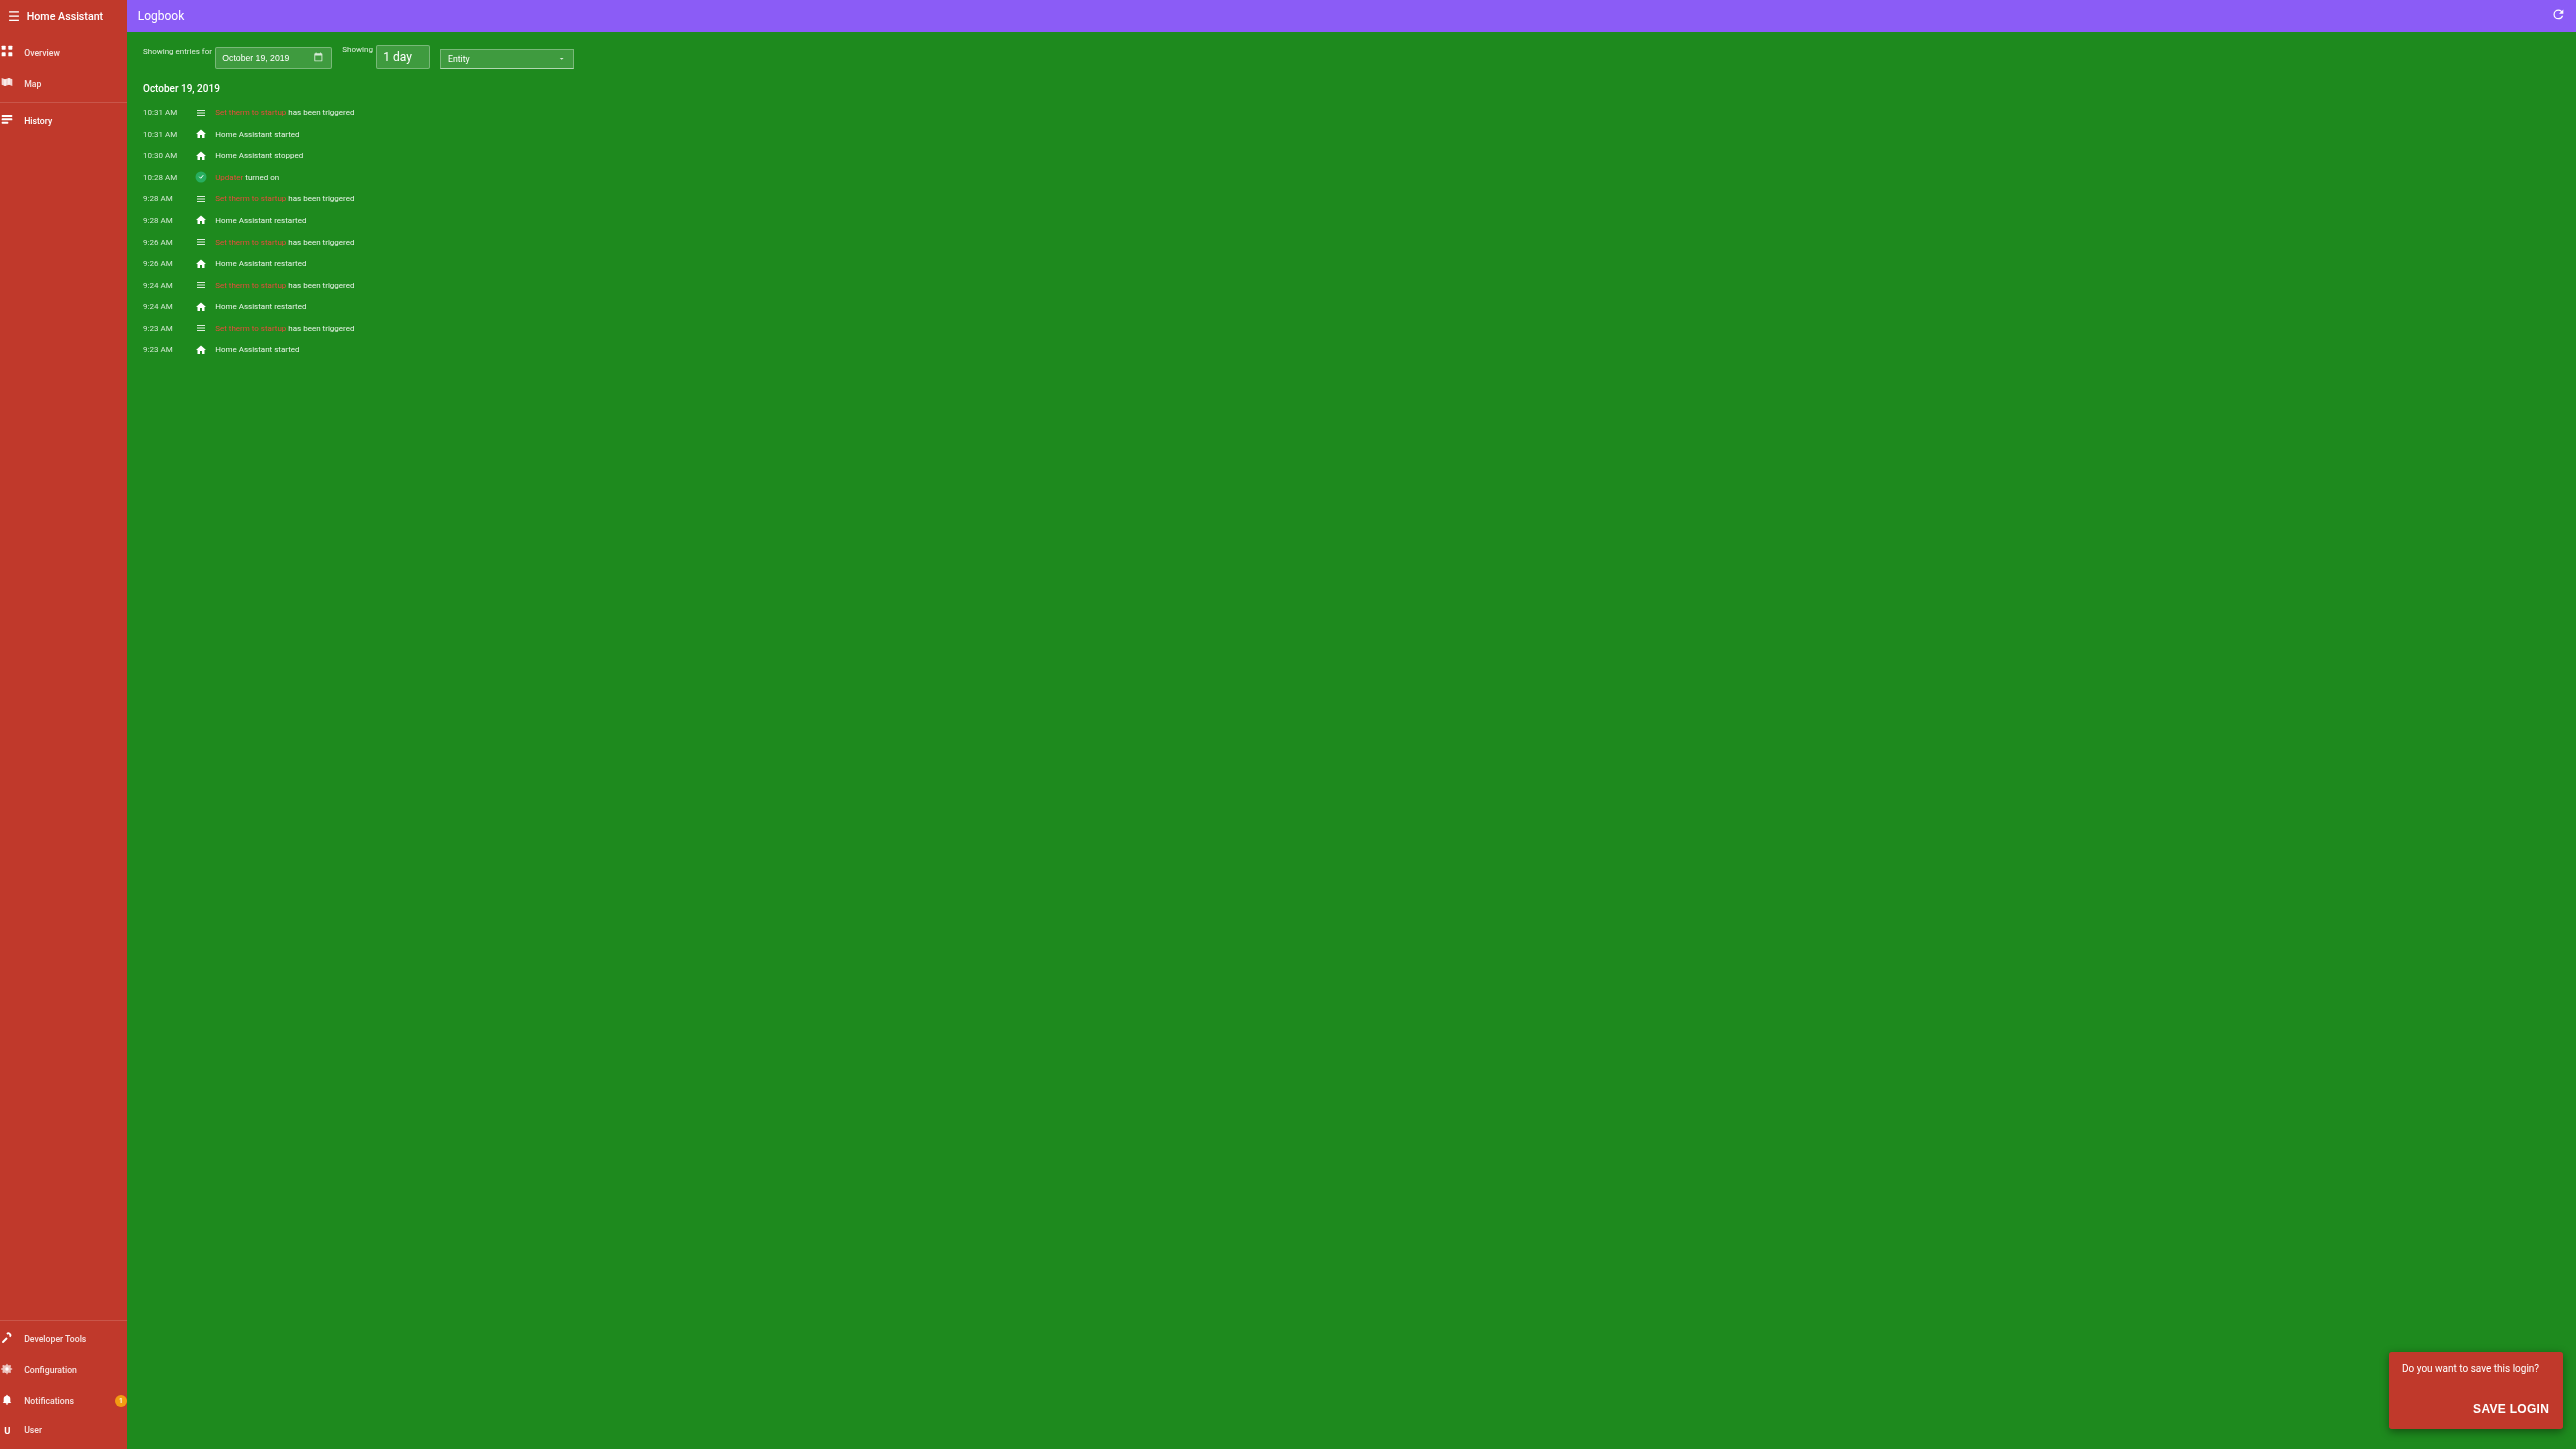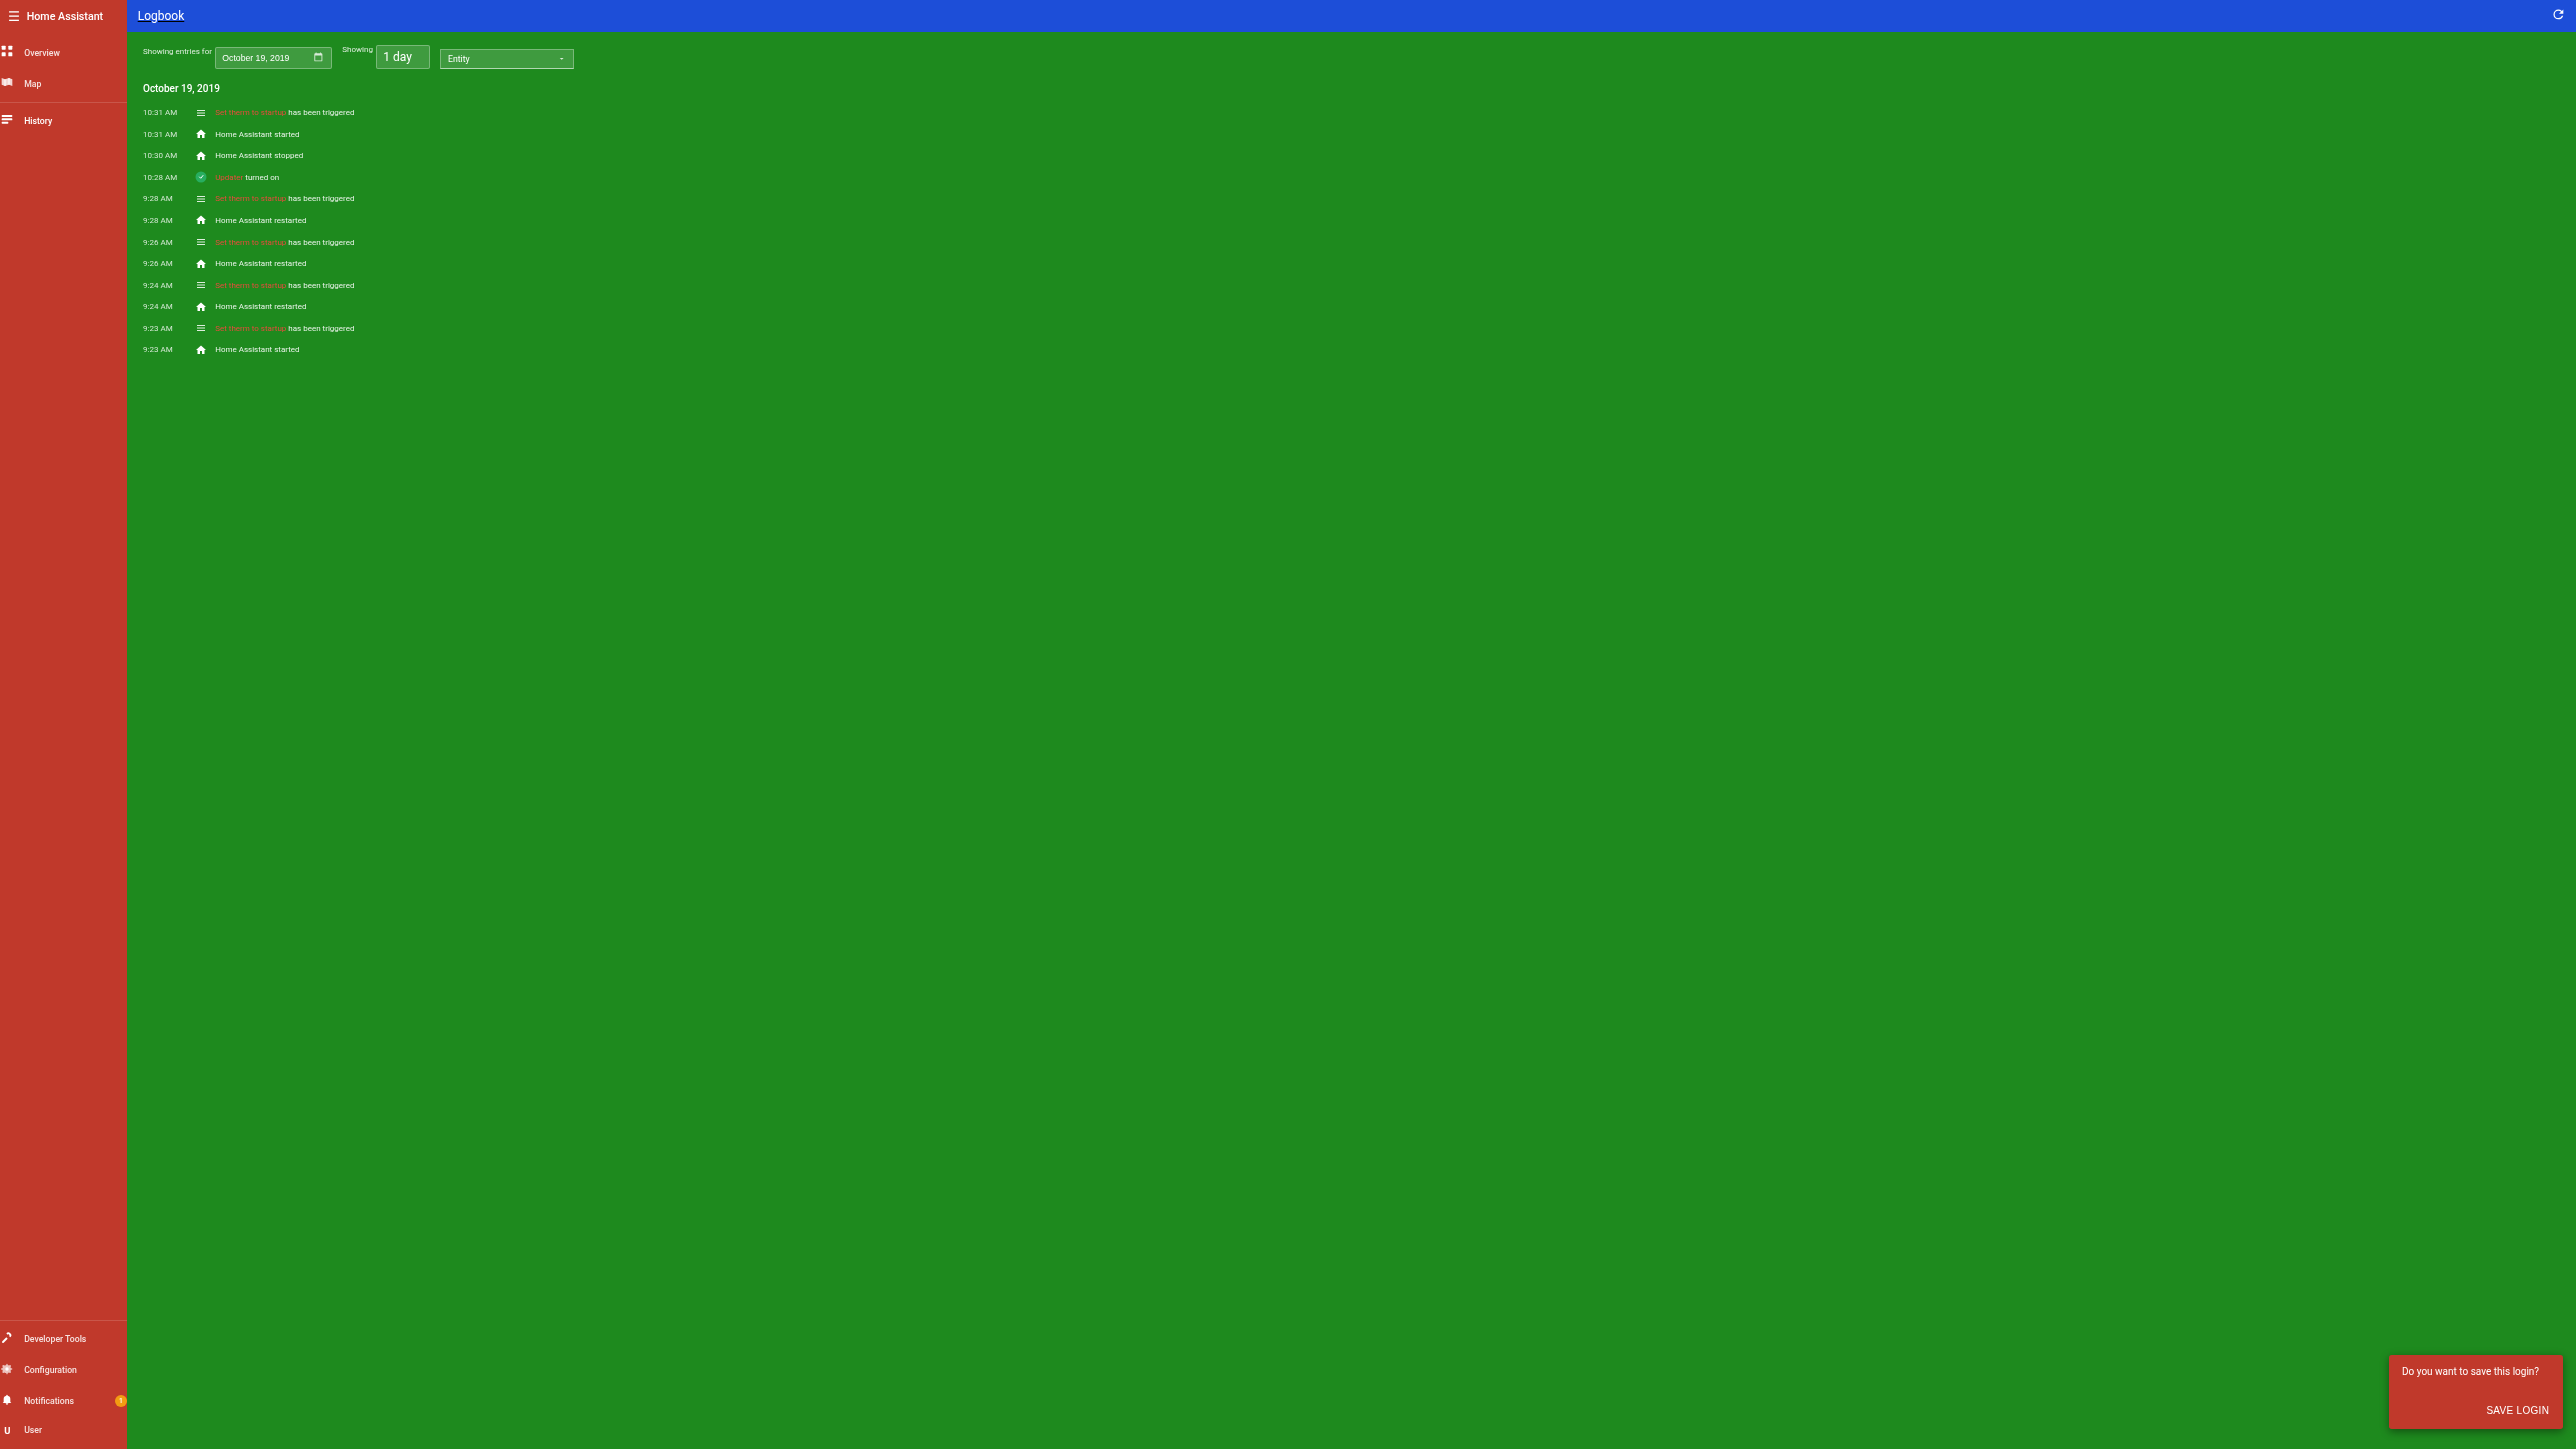--- a/index.html
+++ b/index.html
@@ -91,28 +91,27 @@
       height: 12px;
       font-size: 6.7px;
       display: flex;
       align-items: center;
       justify-content: center;
       margin-left: auto;
     }
 
     
     #topbar {
-      background: #1d4ed8;
+      background: #8b5cf6;
       height: 32px;
       display: flex;
       align-items: center;
       padding: 0 10.7px;
       justify-content: space-between;
       flex-shrink: 0;
-      text-decoration: underline;
     }
 
     #topbar-title {
       color: white;
       font-size: 12px;
       font-weight: 400;
     }
 
     #topbar-refresh {
       color: white;
@@ -274,22 +273,22 @@
 
     #save-login-toast .toast-actions {
       display: flex;
       justify-content: flex-end;
     }
 
     #save-login-toast button {
       background: transparent;
       border: none;
       color: white;
-      font-size: 10px;
-      font-weight: 400;
+      font-size: 12px;
+      font-weight: 700;
       letter-spacing: 0.3px;
       cursor: pointer;
       padding: 2.7px 0;
       text-transform: uppercase;
     }
   </style>
 </head>
 <body>
 
 <div id="sidebar">

